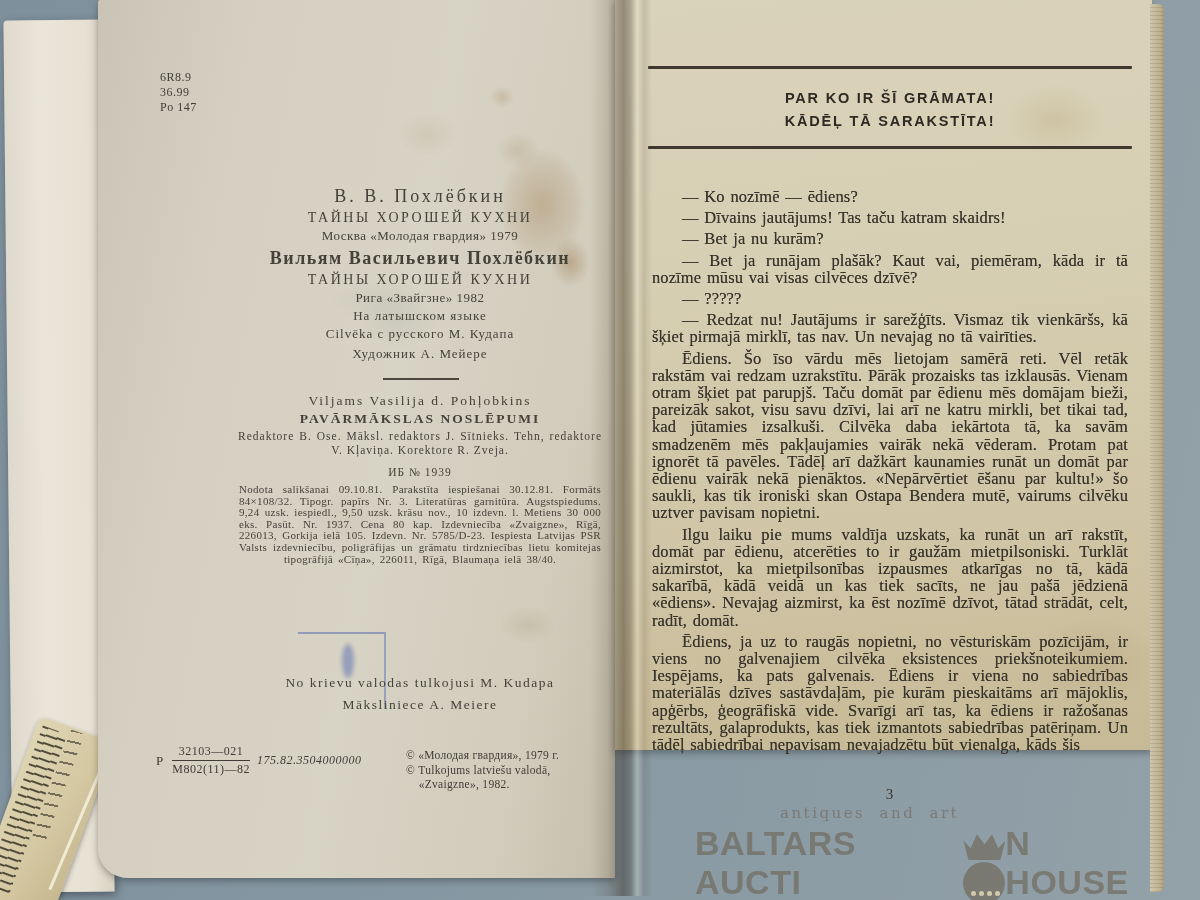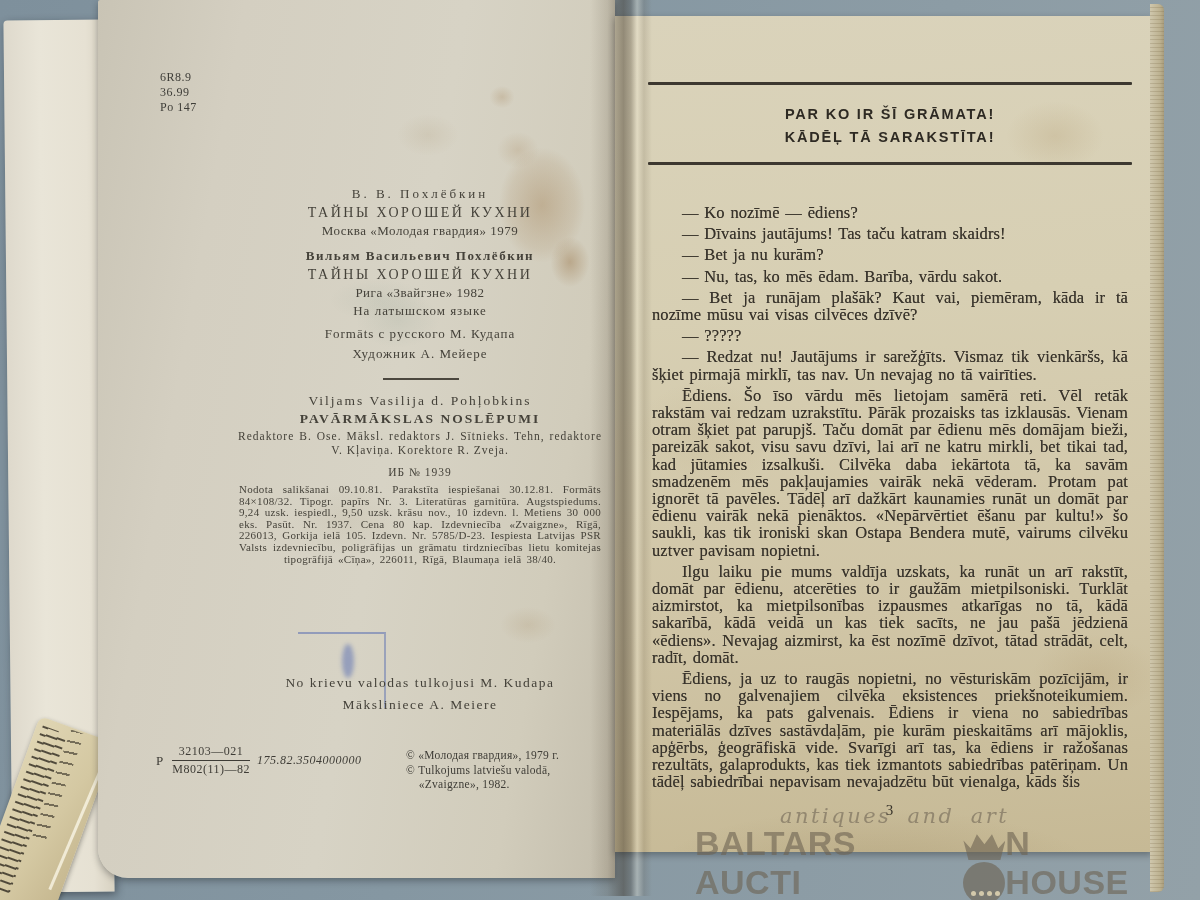--- a/index.html
+++ b/index.html
@@ -54,21 +54,21 @@
       linear-gradient(100deg,#c9c4b5 0%,#d4cfc1 22%,#d7d3c5 55%,#d1ccbb 82%,#c3bdac 100%);
     border-radius:2px 0 0 30px;
     box-shadow:0 3px 7px rgba(20,22,26,0.35);
     color:#45423a;
   }
   .lp-block{position:absolute;left:122px;width:400px;text-align:center;}
   .shelf-codes{
     position:absolute;left:62px;top:70px;text-align:left;
     font-size:12px;line-height:15px;letter-spacing:0.5px;white-space:pre-line;color:#3e3d38;
   }
-  .l-author{font-size:13px;letter-spacing:3px;}
+  .l-author{font-size:18px;letter-spacing:3px;}
   .l-title{font-size:14px;letter-spacing:2.5px;margin-top:3px;}
   .l-imprint{font-size:13px;letter-spacing:0.5px;margin-top:2px;}
   .l-note{font-size:13px;letter-spacing:1px;margin-top:2px;}
   .credits{font-size:13px;letter-spacing:1px;line-height:20px;white-space:pre-line;}
   .rule-small{
     position:absolute;left:285px;top:378px;width:76px;height:2px;background:#4b473e;
   }
   .latvian-author{top:393px;font-size:13.5px;letter-spacing:2px;}
   .latvian-title{top:411px;font-size:13.5px;letter-spacing:2px;font-weight:bold;}
   .editors{
@@ -107,21 +107,21 @@
   
   .gutter{
     position:absolute;left:590px;top:0;width:62px;height:896px;z-index:5;
     background:linear-gradient(90deg,
       rgba(70,58,40,0) 0%,rgba(70,58,40,0.15) 28%,rgba(48,38,26,0.42) 54%,
       rgba(48,38,26,0.26) 66%,rgba(246,240,220,0.28) 76%,rgba(70,58,40,0.14) 87%,rgba(70,58,40,0) 100%);
     pointer-events:none;
   }
   
   .right-page{
-    position:absolute;left:615px;top:16px;width:537px;height:836px;
+    position:absolute;left:615px;top:0;width:537px;height:750px;
     background-image:
       radial-gradient(ellipse 70px 50px at 440px 120px, rgba(150,115,60,0.15), rgba(0,0,0,0) 70%),
       radial-gradient(ellipse 100px 80px at 90px 420px, rgba(150,120,70,0.08), rgba(0,0,0,0) 70%),
       radial-gradient(ellipse 90px 60px at 480px 660px, rgba(150,115,60,0.13), rgba(0,0,0,0) 70%),
       radial-gradient(ellipse 300px 90px at 260px 860px, rgba(120,95,50,0.18), rgba(0,0,0,0) 75%),
       linear-gradient(175deg,#dad3bb 0%,#d7cfb3 35%,#d0c5a6 70%,#c6b995 100%);
     box-shadow:0 3px 7px rgba(20,22,26,0.35);
     color:#37322a;
     padding-left:24px;
   }
@@ -154,22 +154,22 @@
       linear-gradient(90deg,#cfc7ad 0%,#bdb291 70%,#a89c7c 100%);
     border-radius:0 6px 6px 0;
   }
   
   .watermark{
     position:absolute;left:695px;top:780px;width:465px;height:100px;z-index:8;
     pointer-events:none;font-family:"Liberation Sans",sans-serif;
   }
   .wm-script{
     position:absolute;left:85px;top:24px;
-    font-family:"DejaVu Serif",serif;font-style:italic;
-    font-size:21px;letter-spacing:2.5px;word-spacing:7px;
+    font-family:"DejaVu Serif",serif;
+    font-size:15px;letter-spacing:2.5px;word-spacing:7px;
     color:rgba(108,98,82,0.58);
   }
   .wm-brand{
     position:absolute;left:0;top:44px;display:flex;align-items:flex-end;
     font-weight:800;font-size:34px;letter-spacing:0.5px;
     color:rgba(108,98,82,0.60);
   }
   .wm-icon{position:relative;width:46px;height:78px;margin:0 -1px -6px -3px;}
   .wm-crown{
     position:absolute;left:2px;top:2px;width:42px;height:28px;
@@ -211,21 +211,21 @@
       <div class="l-imprint">Москва  «Молодая гвардия»  1979</div>
     </div>
 
     <div class="lp-block" style="top:248px;">
       <div class="l-author" style="letter-spacing:1.5px;font-weight:bold;">Вильям Васильевич Похлёбкин</div>
       <div class="l-title">ТАЙНЫ ХОРОШЕЙ КУХНИ</div>
       <div class="l-imprint">Рига  «Звайгзне»  1982</div>
       <div class="l-note">На латышском языке</div>
     </div>
 
-    <div class="lp-block credits" style="top:324px;">Formāts с русского М. Кудапа
+    <div class="lp-block credits" style="top:324px;">Cilvēka с русского М. Кудапа
 Художник А. Мейере</div>
 
     <div class="rule-small"></div>
 
     <div class="lp-block latvian-title">PAVĀRMĀKSLAS NOSLĒPUMI</div>
     <div class="lp-block latvian-author">Viljams Vasilija d. Pohļobkins</div>
 
     <div class="lp-block editors">Redaktore B. Ose. Māksl. redaktors J. Sītnieks. Tehn, redaktore V. Kļaviņa. Korektore R. Zveja.</div>
     <div class="lp-block ib">ИБ № 1939</div>
 
@@ -255,21 +255,20 @@
   <div class="right-page">
     <div class="rp-rule top"></div>
     <div class="rp-heading h1">PAR KO IR ŠĪ GRĀMATA!</div>
     <div class="rp-heading h2">KĀDĒĻ TĀ SARAKSTĪTA!</div>
     <div class="rp-rule bottom"></div>
 
     <div class="rp-body">
       <p>— Ko nozīmē — ēdiens?</p>
       <p>— Dīvains jautājums! Tas taču katram skaidrs!</p>
       <p>— Bet ja nu kurām?</p>
-      <p>— Nu, tas, ko mēs ēdam. Barība, vārdu sakot.</p>
       <p>— Bet ja runājam plašāk? Kaut vai, piemēram, kāda ir tā nozīme mūsu vai visas cilvēces dzīvē?</p>
       <p>— ?????</p>
       <p>— Redzat nu! Jautājums ir sarežģīts. Vismaz tik vienkāršs, kā šķiet pirmajā mirklī, tas nav. Un nevajag no tā vairīties.</p>
       <p>Ēdiens. Šo īso vārdu mēs lietojam samērā reti. Vēl retāk rakstām vai redzam uzrakstītu. Pārāk prozaisks tas izklausās. Vienam otram šķiet pat parupjš. Taču domāt par ēdienu mēs domājam bieži, pareizāk sakot, visu savu dzīvi, lai arī ne katru mirkli, bet tikai tad, kad jūtamies izsalkuši. Cilvēka daba iekārtota tā, ka savām smadzenēm mēs pakļaujamies vairāk nekā vēderam. Protam pat ignorēt tā pavēles. Tādēļ arī dažkārt kaunamies runāt un domāt par ēdienu vairāk nekā pienāktos. «Nepārvērtiet ēšanu par kultu!» šo saukli, kas tik ironiski skan Ostapa Bendera mutē, vairums cilvēku uztver pavisam nopietni.</p>
       <p>Ilgu laiku pie mums valdīja uzskats, ka runāt un arī rakstīt, domāt par ēdienu, atcerēties to ir gaužām mietpilsoniski. Turklāt aizmirstot, ka mietpilsonības izpausmes atkarīgas no tā, kādā sakarībā, kādā veidā un kas tiek sacīts, ne jau pašā jēdzienā «ēdiens». Nevajag aizmirst, ka ēst nozīmē dzīvot, tātad strādāt, celt, radīt, domāt.</p>
       <p>Ēdiens, ja uz to raugās nopietni, no vēsturiskām pozīcijām, ir viens no galvenajiem cilvēka eksistences priekšnoteikumiem. Iespējams, ka pats galvenais. Ēdiens ir viena no sabiedrības materiālās dzīves sastāvdaļām, pie kurām pieskaitāms arī mājoklis, apģērbs, ģeogrāfiskā vide. Svarīgi arī tas, ka ēdiens ir ražošanas rezultāts, galaprodukts, kas tiek izmantots sabiedrības patēriņam. Un tādēļ sabiedrībai nepavisam nevajadzētu būt vienalga, kāds šis</p>
     </div>
 
     <div class="page-number">3</div>
   </div>

